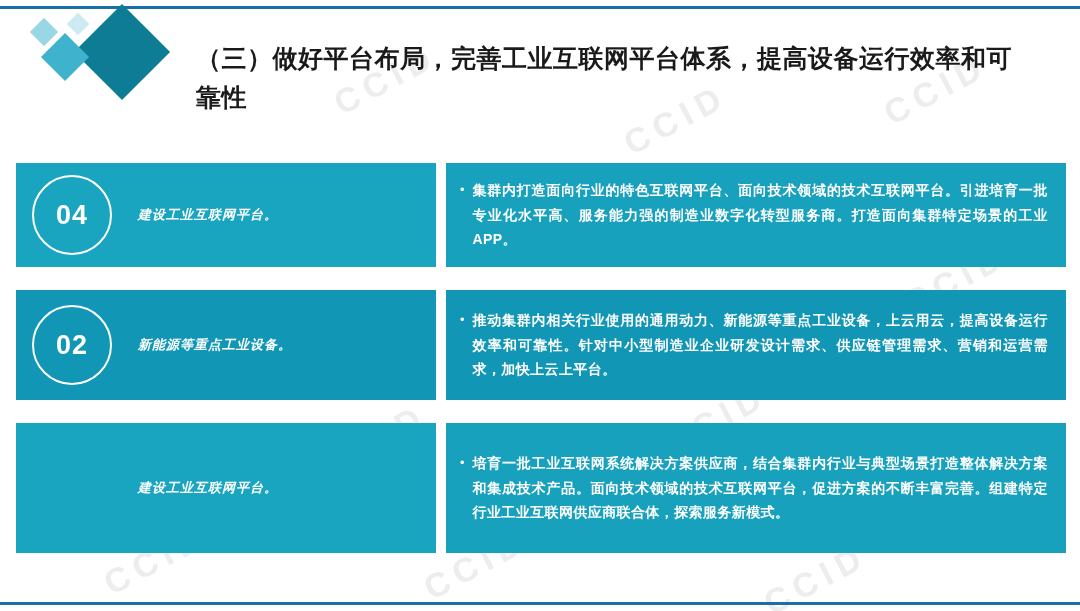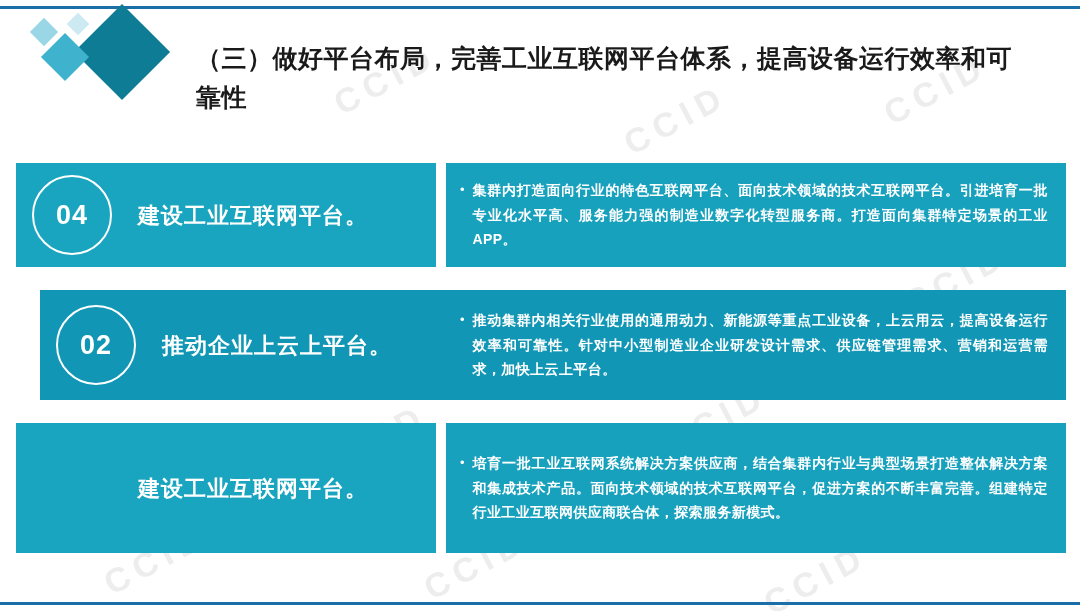--- a/index.html
+++ b/index.html
@@ -108,21 +108,21 @@
   .left-band {
     position: absolute;
     left: 0;
     top: 0;
     height: 100%;
     width: 420px;
     background: #19a5bf;
     display: flex;
     align-items: center;
   }
-  .row-2 .left-band { background: #1197b5; margin-left: 24px; }
+  .row-2 .left-band { background: #1197b5; }
   .row-3 .left-band { background: #19a5bf; }
 
   .num-circle {
     position: absolute;
     left: 16px;
     top: 50%;
     transform: translateY(-50%);
     width: 76px;
     height: 76px;
     border: 2px solid #ffffff;
@@ -135,25 +135,26 @@
     font-weight: bold;
     letter-spacing: 1px;
     background: transparent;
   }
   .left-label {
     position: absolute;
     left: 122px;
     top: 50%;
     transform: translateY(-50%);
     color: #ffffff;
-    font-size: 22px;
+    font-size: 13px;
     font-weight: bold;
     letter-spacing: 1px;
     line-height: 1.5;
     width: 280px;
+    font-style: italic;
   }
   .right-band {
     position: absolute;
     left: 430px;
     top: 0;
     width: 620px;
     height: 100%;
     background: #17a1bd;
     display: flex;
     align-items: center;
@@ -233,21 +234,21 @@
       <div class="bullet-wrap">
         <span class="bullet-dot">•</span>
         <span class="bullet-text">集群内打造面向行业的特色互联网平台、面向技术领域的技术互联网平台。引进培育一批专业化水平高、服务能力强的制造业数字化转型服务商。打造面向集群特定场景的工业APP。</span>
       </div>
     </div>
   </div>
 
   <div class="row row-2">
     <div class="left-band">
       <div class="num-circle">02</div>
-      <div class="left-label">推动企业上云上平台。</div>
+      <div class="left-label">新能源等重点工业设备。</div>
     </div>
     <div class="right-band">
       <div class="bullet-wrap">
         <span class="bullet-dot">•</span>
         <span class="bullet-text">推动集群内相关行业使用的通用动力、新能源等重点工业设备，上云用云，提高设备运行效率和可靠性。针对中小型制造业企业研发设计需求、供应链管理需求、营销和运营需求，加快上云上平台。</span>
       </div>
     </div>
   </div>
 
   <div class="row row-3">

